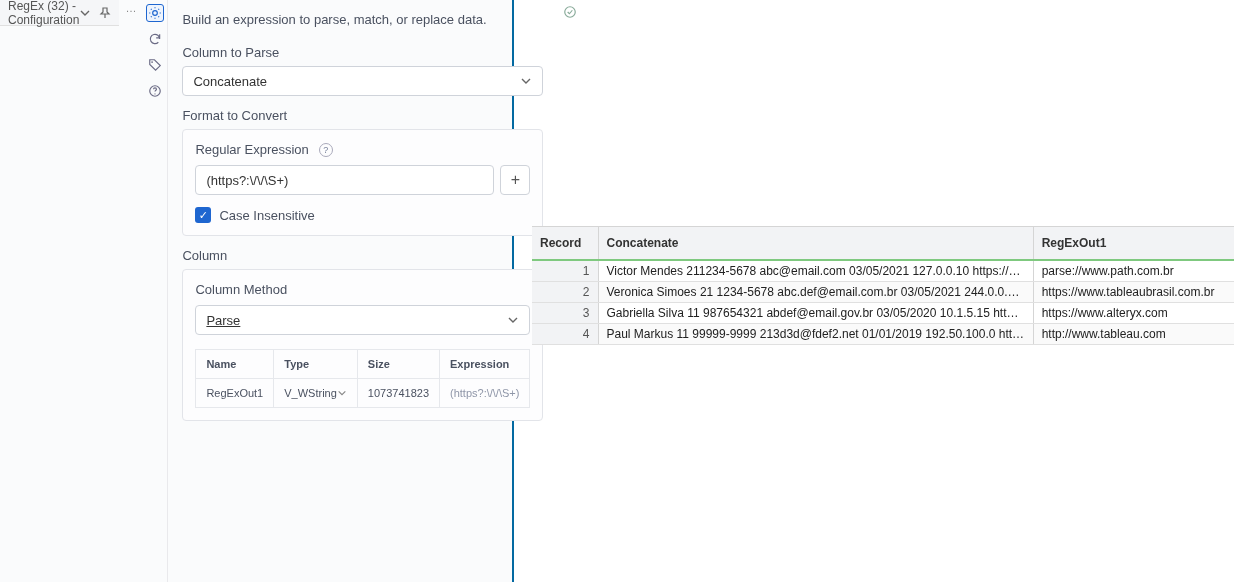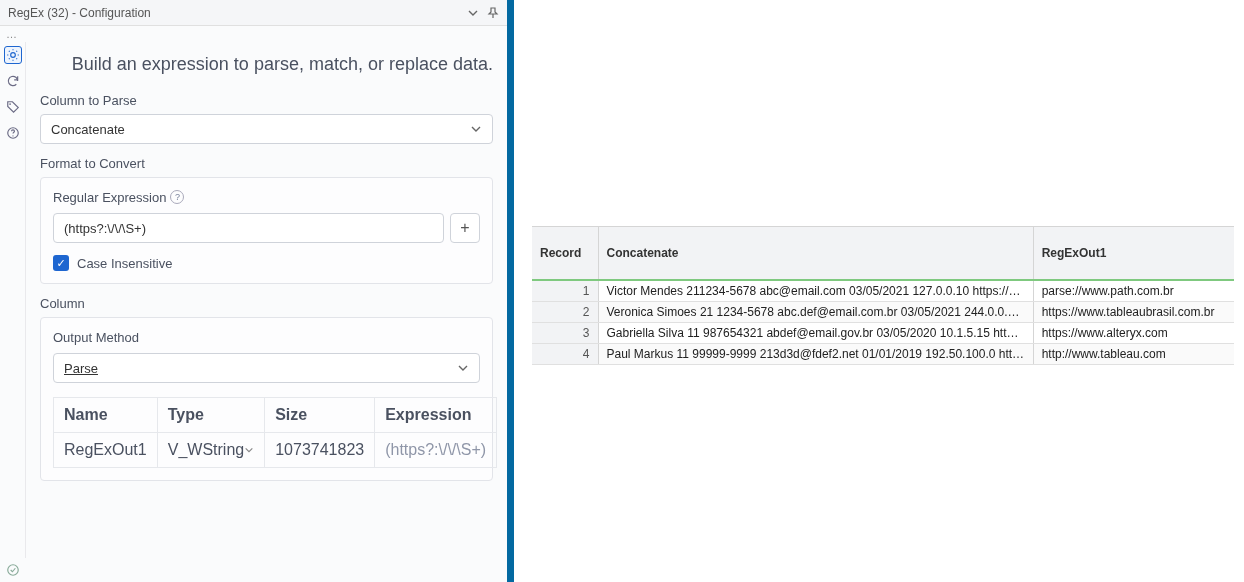--- a/index.html
+++ b/index.html
@@ -8,23 +8,23 @@
     font-size: 12px;
     color: #333;
     background: #fff;
     width: 1244px;
     height: 582px;
     display: flex;
   }
   .left-panel {
     width: 514px;
     height: 582px;
-    border-right: 7px solid #0369a1;
-    display: flex;
-    flex-direction: column;
+    border-right: 2px solid #0369a1;
+    display: flex;
+    flex-direction: row;
     background: #fafbfc;
   }
   .panel-header {
     height: 26px;
     display: flex;
     align-items: center;
     justify-content: space-between;
     padding: 0 8px;
     font-size: 12px;
     color: #555;
@@ -67,24 +67,23 @@
     color: #1e66d0;
     background: #eef4fd;
   }
   .config-area {
     flex: 1;
     padding: 12px 14px 12px 14px;
     overflow-y: auto;
     color: #4a5160;
   }
   .subtitle {
-    font-size: 18px;
+    font-size: 13px;
     color: #4a5160;
     margin-bottom: 18px;
-    text-align: right;
   }
   .section-label {
     font-size: 13px;
     color: #4a5160;
     margin-bottom: 6px;
     margin-top: 12px;
   }
   .section-label.first { margin-top: 16px; }
   .select-box {
     width: 100%;
@@ -106,22 +105,22 @@
     border: 1px solid #e2e4e9;
     border-radius: 4px;
     padding: 12px;
     margin-top: 6px;
     background: #fdfdfe;
   }
   .inline-label {
     font-size: 13px;
     color: #4a5160;
     display: flex;
-    align-items: flex-start;
-    gap: 4px;
+    align-items: center;
+    gap: 10px;
     margin-bottom: 8px;
   }
   .help-icon {
     width: 14px; height: 14px;
     border: 1px solid #aab;
     border-radius: 50%;
     font-size: 9px;
     display: inline-flex;
     align-items: center; justify-content: center;
     color: #77809a;
@@ -168,21 +167,21 @@
     display: flex;
     align-items: center; justify-content: center;
     color: #fff;
     font-size: 11px;
   }
   .out-table {
     width: 100%;
     border: 1px solid #e2e4e9;
     border-collapse: collapse;
     margin-top: 6px;
-    font-size: 16px;
+    font-size: 11px;
   }
   .out-table th, .out-table td {
     border: 1px solid #e6e8ec;
     padding: 8px 10px;
     text-align: left;
     font-weight: normal;
     color: #4a5160;
   }
   .out-table th { color: #4a5160; font-weight: 600;}
   .out-table .type-cell { display:flex; justify-content: space-between; align-items: center; }
@@ -202,21 +201,21 @@
   }
   .data-table {
     width: 100%;
     border-collapse: collapse;
     font-size: 12px;
     color: #222;
   }
   .data-table th {
     text-align: left;
     font-weight: 600;
-    padding: 19px 8px;
+    padding: 9px 8px;
     border-top: 1px solid #d5d5d5;
     border-bottom: 2px solid #7fc97f;
     background: #f2f3f5;
     color: #333;
   }
   .data-table td {
     padding: 3px 8px;
     border-bottom: 1px solid #e0e0e0;
     white-space: nowrap;
     overflow: hidden;
@@ -321,21 +320,21 @@
         </div>
         <div class="checkbox-row">
           <span class="checkbox">✓</span>
           <span>Case Insensitive</span>
         </div>
       </div>
 
       <div class="section-label">Column</div>
       <div class="group-box">
         <div class="inline-label">
-          <span>Output Method</span>
+          <span>Column Method</span>
         </div>
         <div class="select-box" style="margin-bottom:14px;text-decoration:underline;">
           <span>Parse</span>
           <span class="chev">
             <svg width="12" height="12" viewBox="0 0 12 12">
                 <path d="M2 4 L6 8 L10 4" stroke="#666" stroke-width="1.4" fill="none"></path>
               </svg>
           </span>
         </div>
         <table class="out-table">

